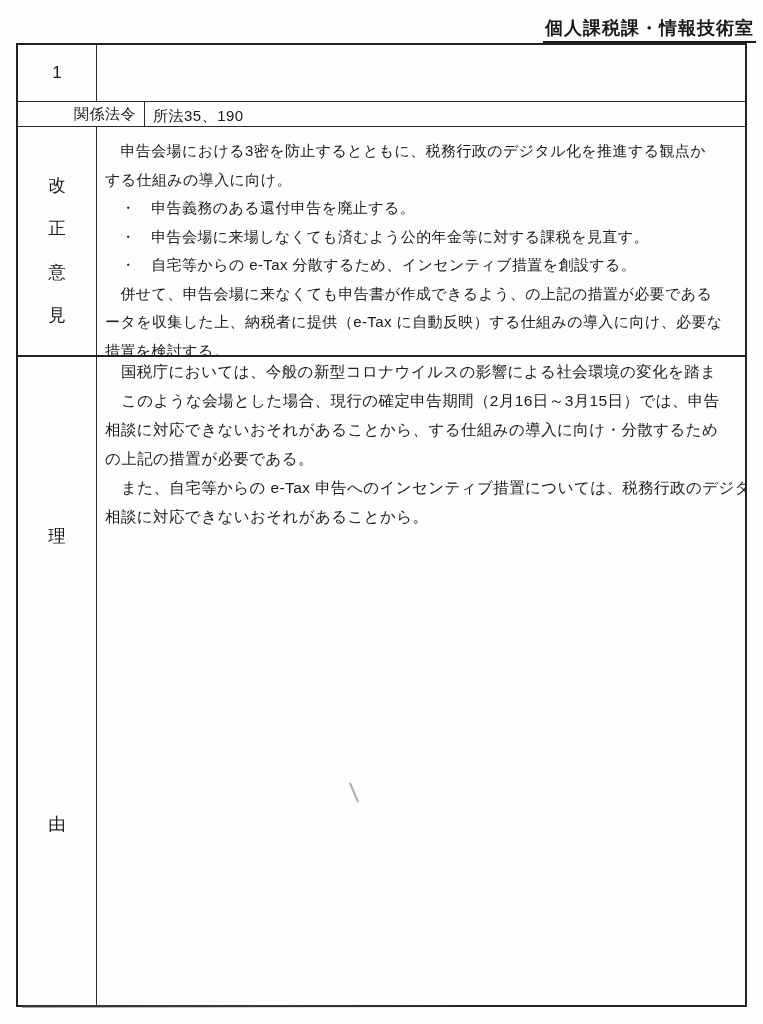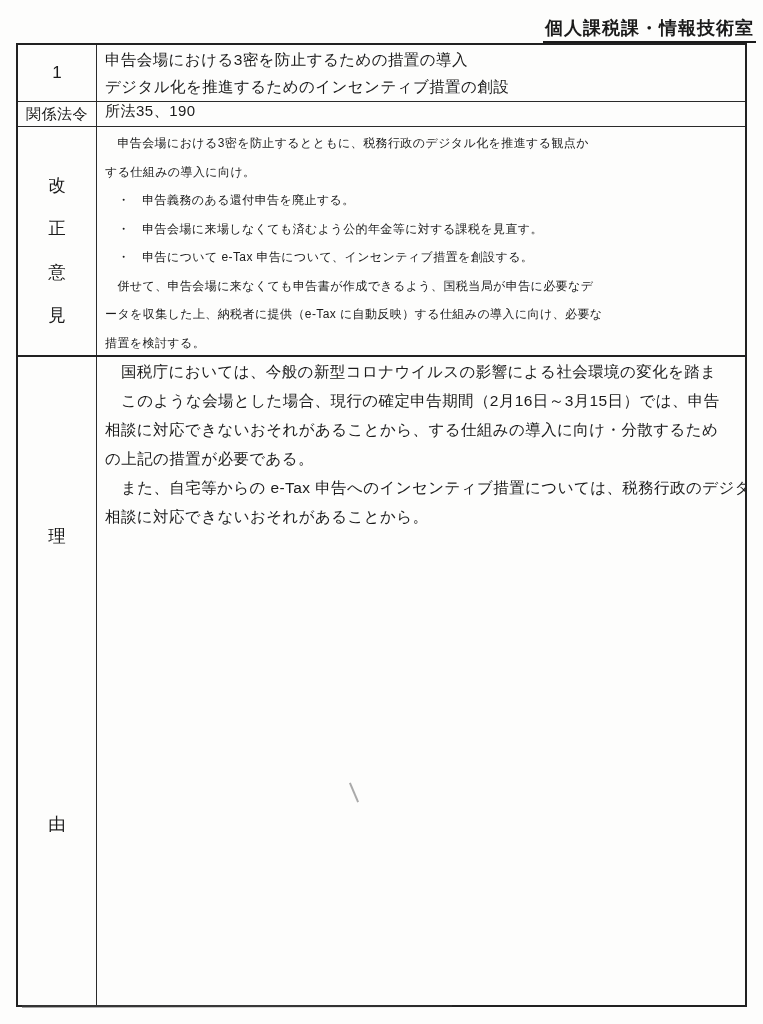--- a/index.html
+++ b/index.html
@@ -20,40 +20,40 @@
   }
   
   .doc-table {
     position:absolute; left:16px; top:43px; width:731px; height:964px;
     border:2.5px solid #212121;
     display:flex; flex-direction:column;
     background:#fdfdfc;
   }
   .row { display:flex; width:100%; }
   .r1 { height:57px; border-bottom:1.5px solid #2a2a2a; }
-  .r2 { height:25px; border-bottom:1.5px solid #2a2a2a; }
+  .r2 { height:25px; border-bottom:1.5px solid #2a2a2a;padding-left:48px; }
   .r3 { height:230px; border-bottom:2px solid #212121; }
   .r4 { flex:1; }
   .lbl {
     width:79px; flex:0 0 79px;
     border-right:1.5px solid #2a2a2a;
     display:flex; flex-direction:column; align-items:center; justify-content:center;
     text-align:center;
   }
   .cnt { flex:1; padding:0 6px 0 8px; overflow:hidden; }
 
   .r1 .lbl { font-size:17px; }
   .r1 .cnt { display:flex; flex-direction:column; justify-content:center;
              font-size:15.5px; line-height:27px; letter-spacing:0.4px; }
 
   .r2 .lbl { font-size:15px; letter-spacing:0.5px; }
-  .r2 .cnt { display:flex; align-items:flex-start; font-size:15px; letter-spacing:0.5px; }
+  .r2 .cnt { display:flex; align-items:flex-end; font-size:15px; letter-spacing:0.5px; }
 
   .r3 .lbl { justify-content:space-around; padding:36px 0 18px 0; font-size:17.5px; }
-  .r3 .cnt { padding-top:2px; font-size:12px; line-height:28.5px; letter-spacing:0.4px; }
+  .r3 .cnt { padding-top:2px; font-size:15px; line-height:28.5px; letter-spacing:0.4px;margin-top:8px; }
 
   .r4 .lbl { position:relative; }
   .r4 .lbl .vchar { position:absolute; left:0; width:100%; text-align:center;
                     font-size:17.5px; line-height:18px; }
   .r4 .lbl .vc0 { top:170px; }
   .r4 .lbl .vc1 { top:458px; }
   .r4 .cnt { font-size:15.5px; line-height:29px; letter-spacing:0.4px; }
 
   .tl { white-space:pre; }
 
@@ -73,24 +73,20 @@
 <div class="page">
 
   <div class="header-title">個人課税課・情報技術室</div>
 
   <div class="doc-table">
 
     <div class="row r1">
       <div class="lbl">
         <span>1</span>
       </div>
-      <div class="cnt">
-        <div class="tl">申告会場における3密を防止するための措置の導入</div>
-        <div class="tl">デジタル化を推進するためのインセンティブ措置の創設</div>
-      </div>
     </div>
 
     <div class="row r2">
       <div class="lbl">
         <span>関係法令</span>
       </div>
       <div class="cnt">
         <span>所法35、190</span>
       </div>
     </div>
@@ -100,22 +96,22 @@
         <span>改</span>
         <span>正</span>
         <span>意</span>
         <span>見</span>
       </div>
       <div class="cnt">
         <div class="tl">　申告会場における3密を防止するとともに、税務行政のデジタル化を推進する観点か</div>
         <div class="tl">する仕組みの導入に向け。</div>
         <div class="tl">　・　申告義務のある還付申告を廃止する。</div>
         <div class="tl">　・　申告会場に来場しなくても済むよう公的年金等に対する課税を見直す。</div>
-        <div class="tl">　・　申告について e-Tax 申告について、インセンティブ措置を創設する。</div>
-        <div class="tl">　併せて、申告会場に来なくても申告書が作成できるよう、国税当局が申告に必要なデ</div>
+        <div class="tl">　・　自宅等からの e-Tax 分散するため、インセンティブ措置を創設する。</div>
+        <div class="tl">　併せて、申告会場に来なくても申告書が作成できるよう、の上記の措置が必要である</div>
         <div class="tl">ータを収集した上、納税者に提供（e-Tax に自動反映）する仕組みの導入に向け、必要な</div>
         <div class="tl">措置を検討する。</div>
       </div>
     </div>
 
     <div class="row r4">
       <div class="lbl">
         <span class="vchar vc0">理</span>
         <span class="vchar vc1">由</span>
       </div>

